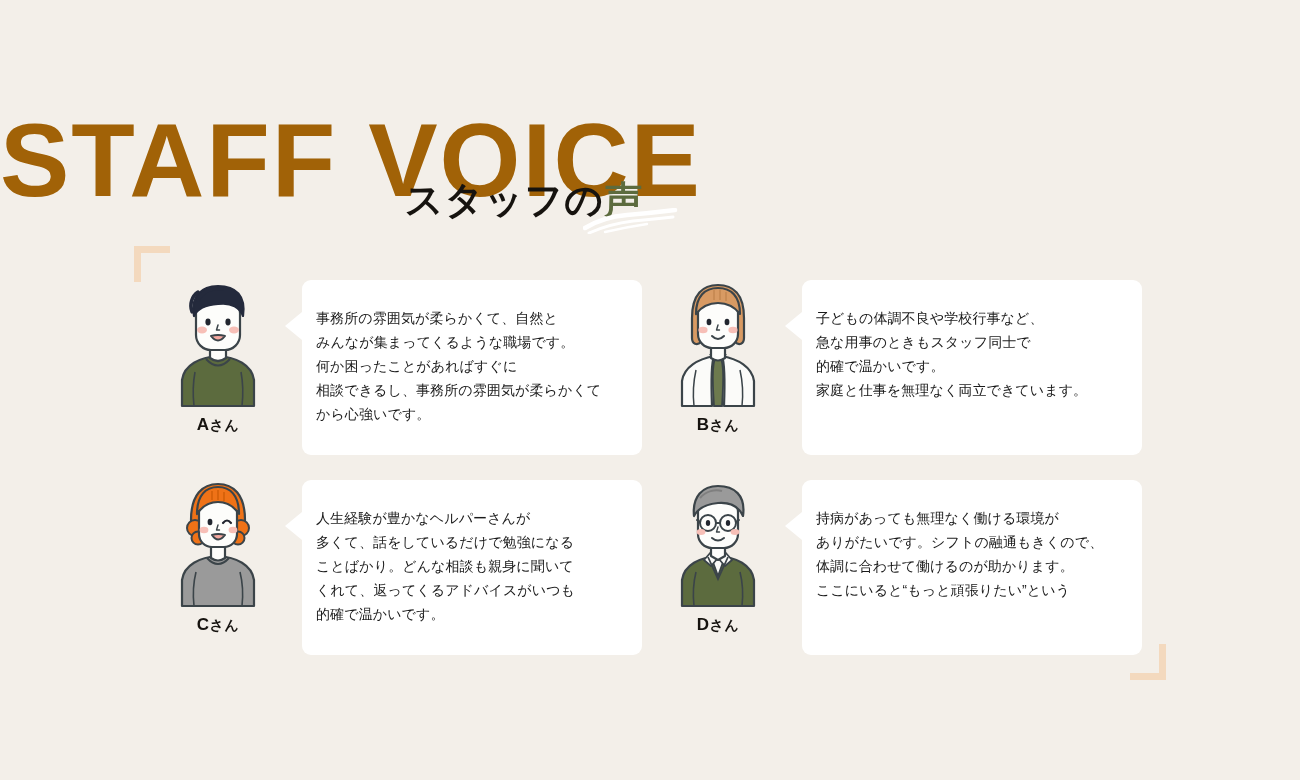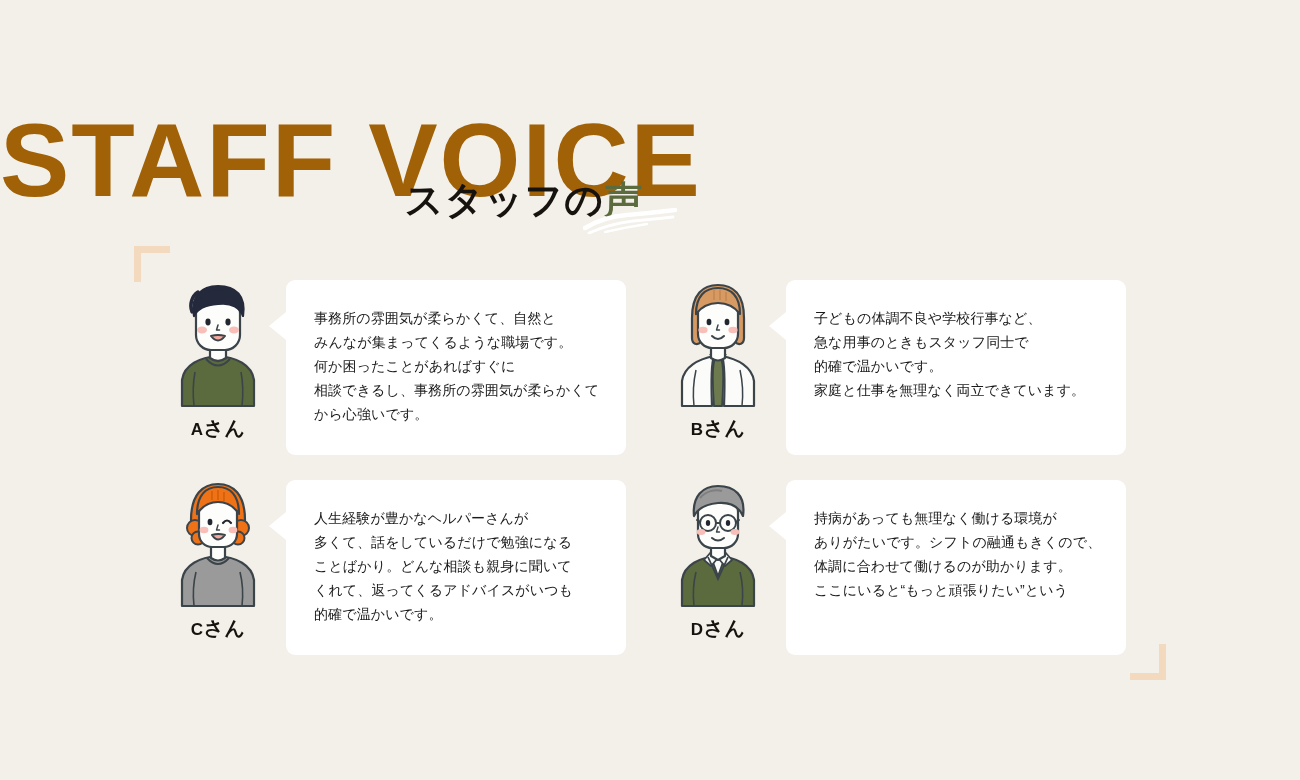--- a/index.html
+++ b/index.html
@@ -120,34 +120,34 @@
     margin: 0 auto;
   }
   .person-name {
     margin-top: 5px;
     font-size: 17px;
     font-weight: 700;
     color: #16130f;
     letter-spacing: .5px;
   }
   .person-name .kana {
-    font-size: 20px;
+    font-size: 14px;
   }
 
   
   .bubble {
     position: absolute;
-    left: 116px;
+    left: 132px;
     top: 0;
     width: 340px;
     height: 175px;
     background: #ffffff;
     border-radius: 9px;
     box-sizing: border-box;
-    padding: 26px 0 0 28px;
+    padding: 26px 0 0 14px;
   }
   .card.c1 .bubble, .card.c3 .bubble { width: 340px; }
   .bubble::before {
     content: "";
     position: absolute;
     left: -17px;
     top: 32px;
     width: 0;
     height: 0;
     border-style: solid;

